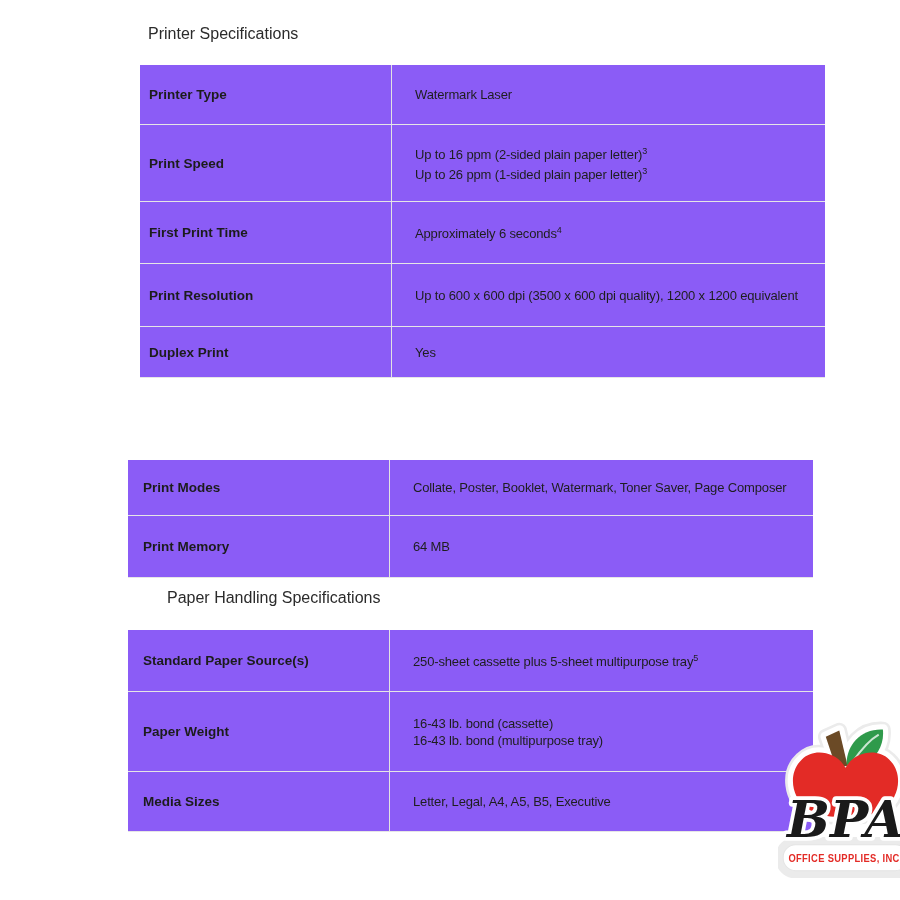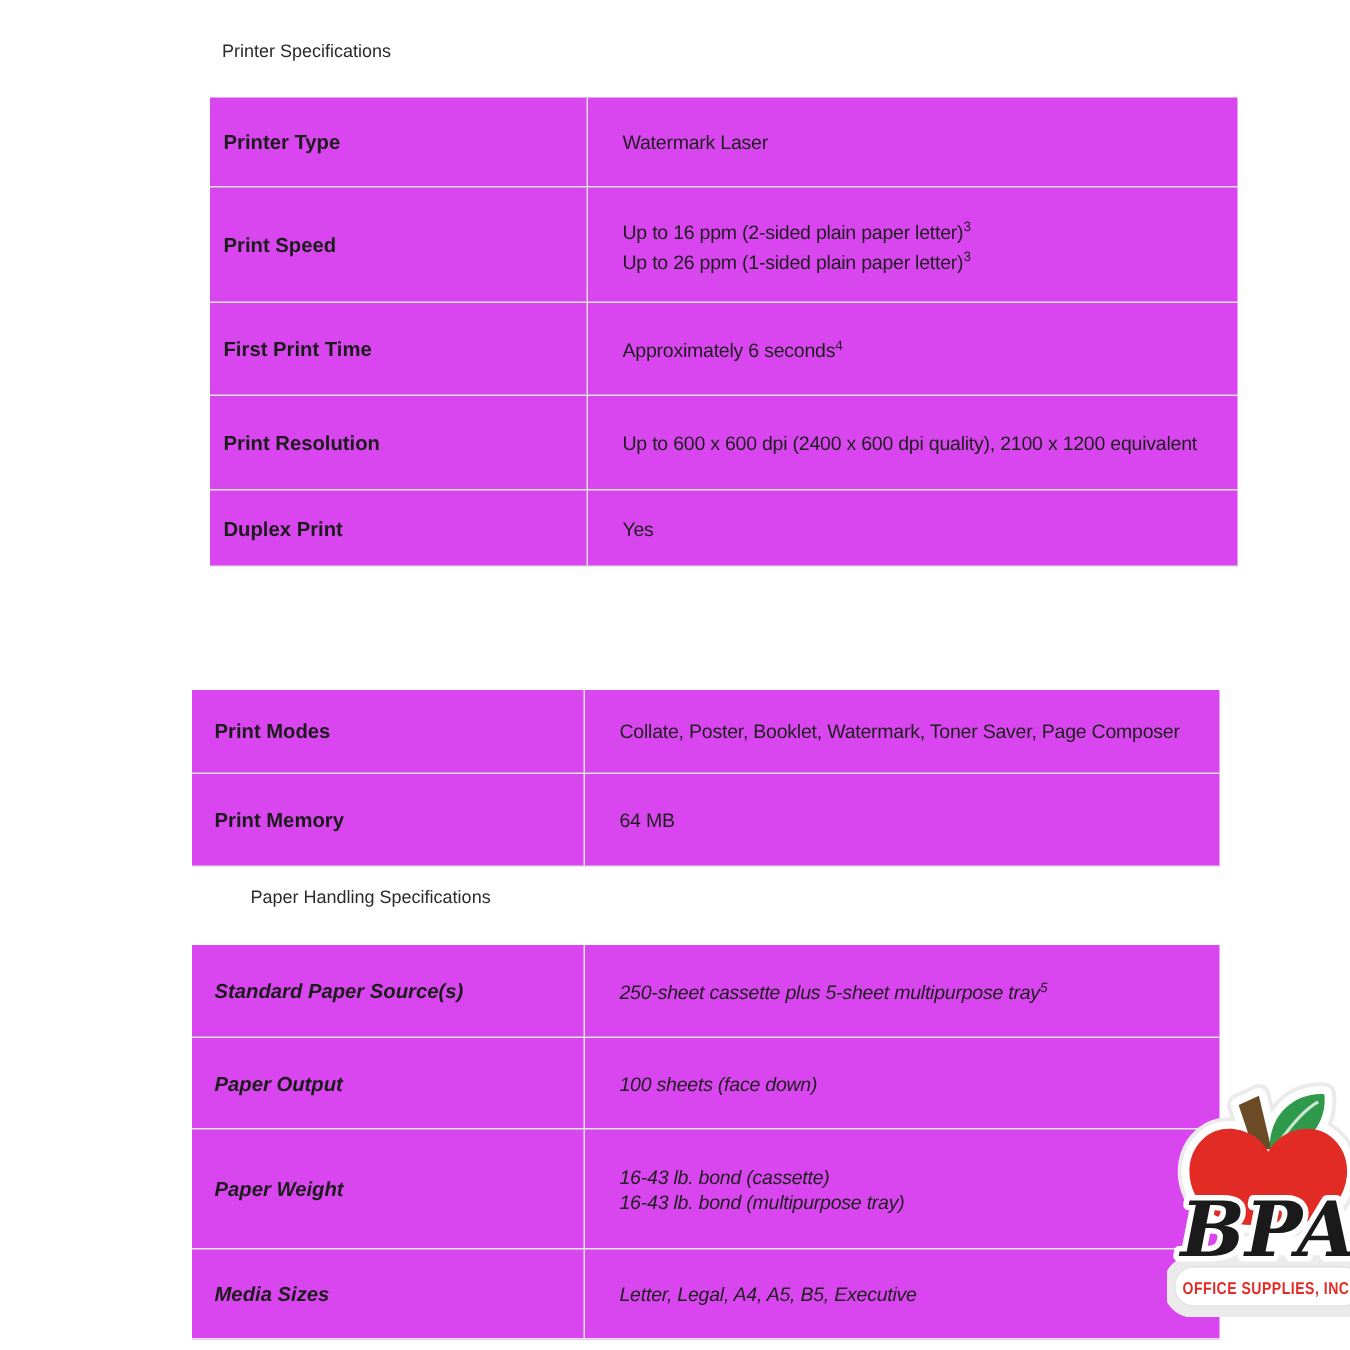--- a/index.html
+++ b/index.html
@@ -1,26 +1,26 @@
 <!DOCTYPE html>
 <html><head>
 <meta charset="utf-8">
 <style>
   html,body{margin:0;padding:0;background:#ffffff;}
   body{font-family:"Liberation Sans",sans-serif;color:#1e1e1e;}
   .page{position:relative;width:900px;height:900px;background:#ffffff;overflow:hidden;}
 
-  .sec-heading{position:absolute;font-size:12px;line-height:16px;color:#2b2b2b;text-align:center;}
+  .sec-heading{position:absolute;font-size:16px;line-height:16px;color:#2b2b2b;text-align:center;}
   #heading-printer{left:148px;top:26px;}
   #heading-paper{left:143px;top:590px;margin-left:24px;}
 
-  .spec-table{position:absolute;width:685px;background:#d946ef;}
+  .spec-table{position:absolute;width:685px;background:#8b5cf6;}
   #table1{left:140px;top:65px;}
   #table2{left:128px;top:460px;}
-  #table3{left:128px;top:630px;font-style:italic;}
+  #table3{left:128px;top:630px;}
 
   .row{display:flex;box-sizing:border-box;border-bottom:1px solid #e6e6e6;}
   .cl{display:flex;align-items:center;box-sizing:border-box;
       border-right:1px solid #e2e2e2;font-weight:bold;font-size:13.5px;color:#1c1c1c;}
   #table1 .cl{width:252px;padding-left:9px;}
   #table2 .cl,#table3 .cl{width:262px;padding-left:15px;}
   .cv{flex:1;display:flex;flex-direction:column;justify-content:center;
       padding-left:23px;font-size:13px;letter-spacing:-0.15px;color:#1e1e1e;}
   .vl{white-space:nowrap;line-height:17px;}
   .fnote{font-size:9px;letter-spacing:0;}
@@ -51,21 +51,21 @@
     </div>
     <div class="row" style="height:62px">
       <div class="cl">First Print Time</div>
       <div class="cv">
         <div class="vl"><span>Approximately 6 seconds</span><sup class="fnote">4</sup></div>
       </div>
     </div>
     <div class="row" style="height:63px">
       <div class="cl">Print Resolution</div>
       <div class="cv">
-        <div class="vl"><span>Up to 600 x 600 dpi (2400 x 600 dpi quality), 2100 x 1200 equivalent</span></div>
+        <div class="vl"><span>Up to 600 x 600 dpi (3500 x 600 dpi quality), 1200 x 1200 equivalent</span></div>
       </div>
     </div>
     <div class="row" style="height:51px">
       <div class="cl">Duplex Print</div>
       <div class="cv">
         <div class="vl"><span>Yes</span></div>
       </div>
     </div>
   </div>
 
@@ -84,26 +84,20 @@
     </div>
   </div>
 
   <div class="sec-heading" id="heading-paper">Paper Handling Specifications</div>
 
   <div class="spec-table" id="table3">
     <div class="row" style="height:62px">
       <div class="cl">Standard Paper Source(s)</div>
       <div class="cv">
         <div class="vl"><span>250-sheet cassette plus 5-sheet multipurpose tray</span><sup class="fnote">5</sup></div>
-      </div>
-    </div>
-    <div class="row" style="height:61px">
-      <div class="cl">Paper Output</div>
-      <div class="cv">
-        <div class="vl"><span>100 sheets (face down)</span></div>
       </div>
     </div>
     <div class="row" style="height:80px">
       <div class="cl">Paper Weight</div>
       <div class="cv">
         <div class="vl"><span>16-43 lb. bond (cassette)</span></div>
         <div class="vl"><span>16-43 lb. bond (multipurpose tray)</span></div>
       </div>
     </div>
     <div class="row" style="height:60px">

